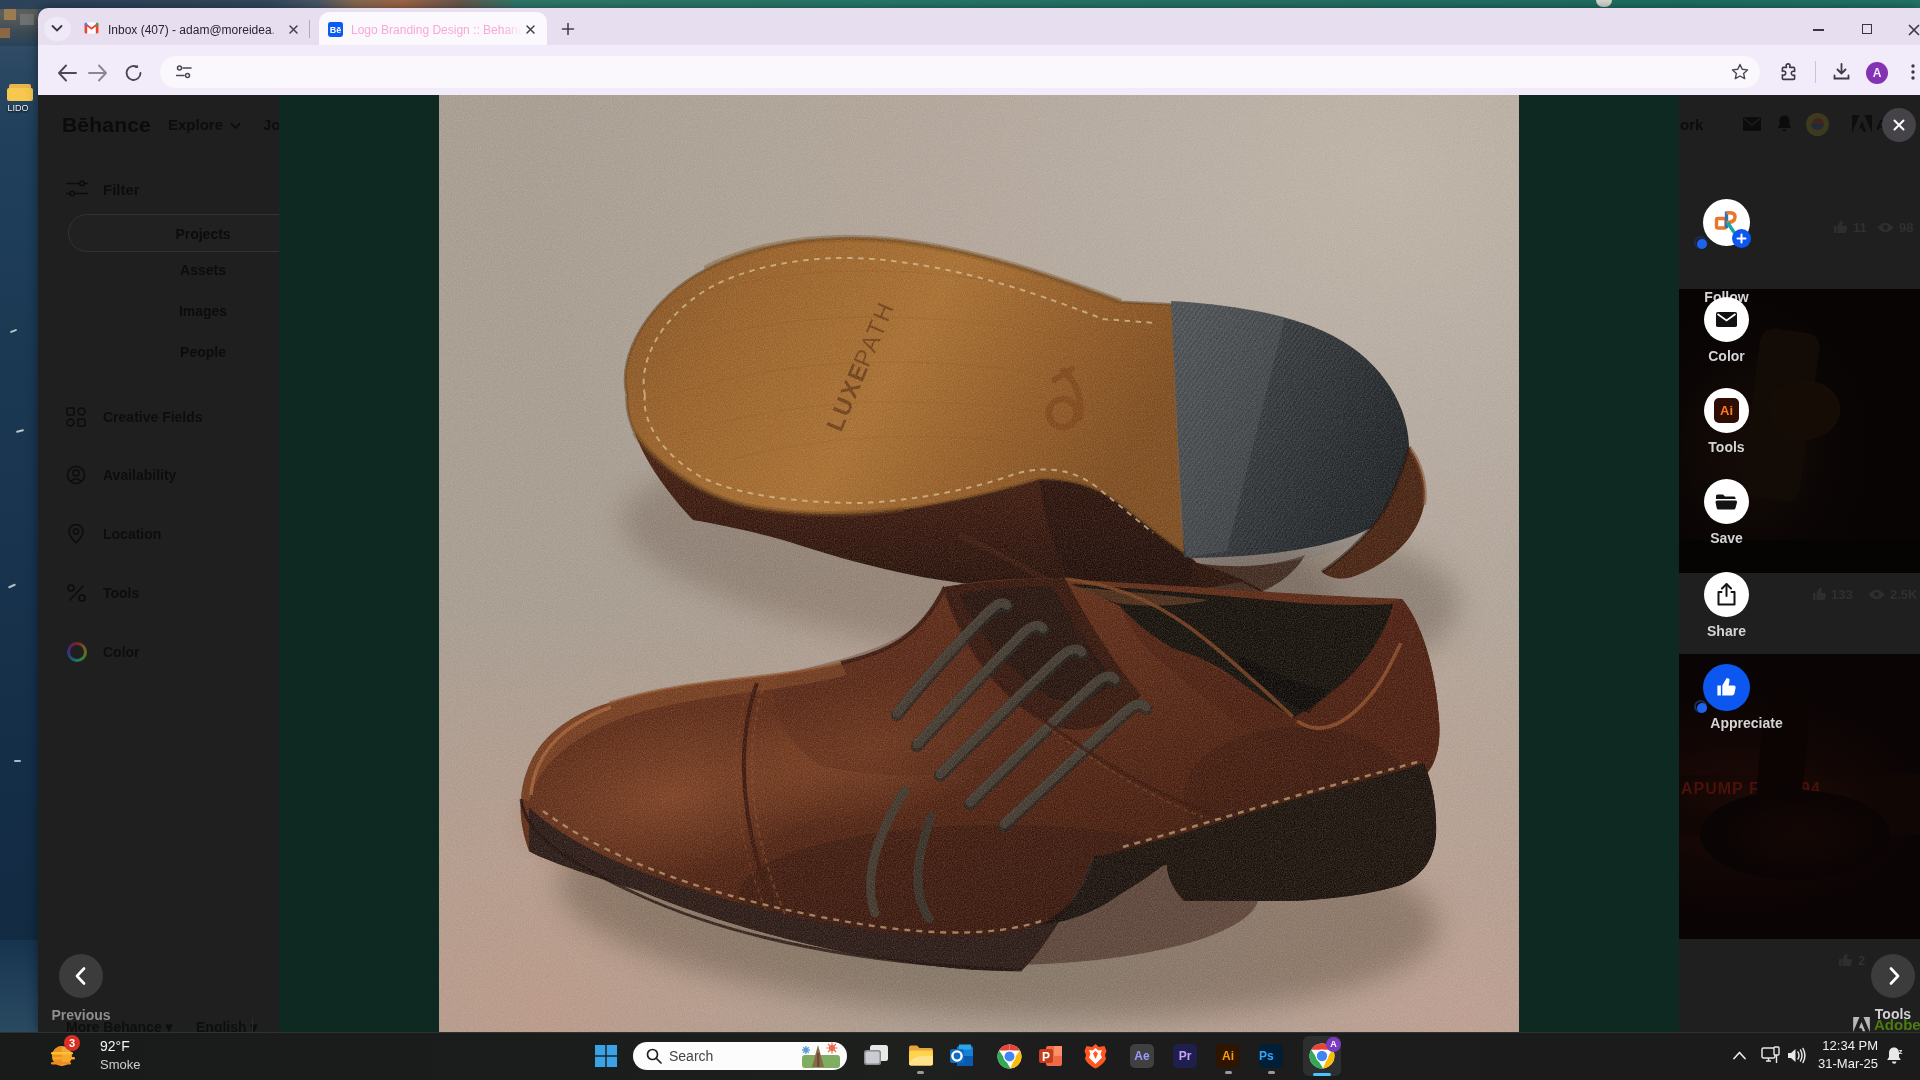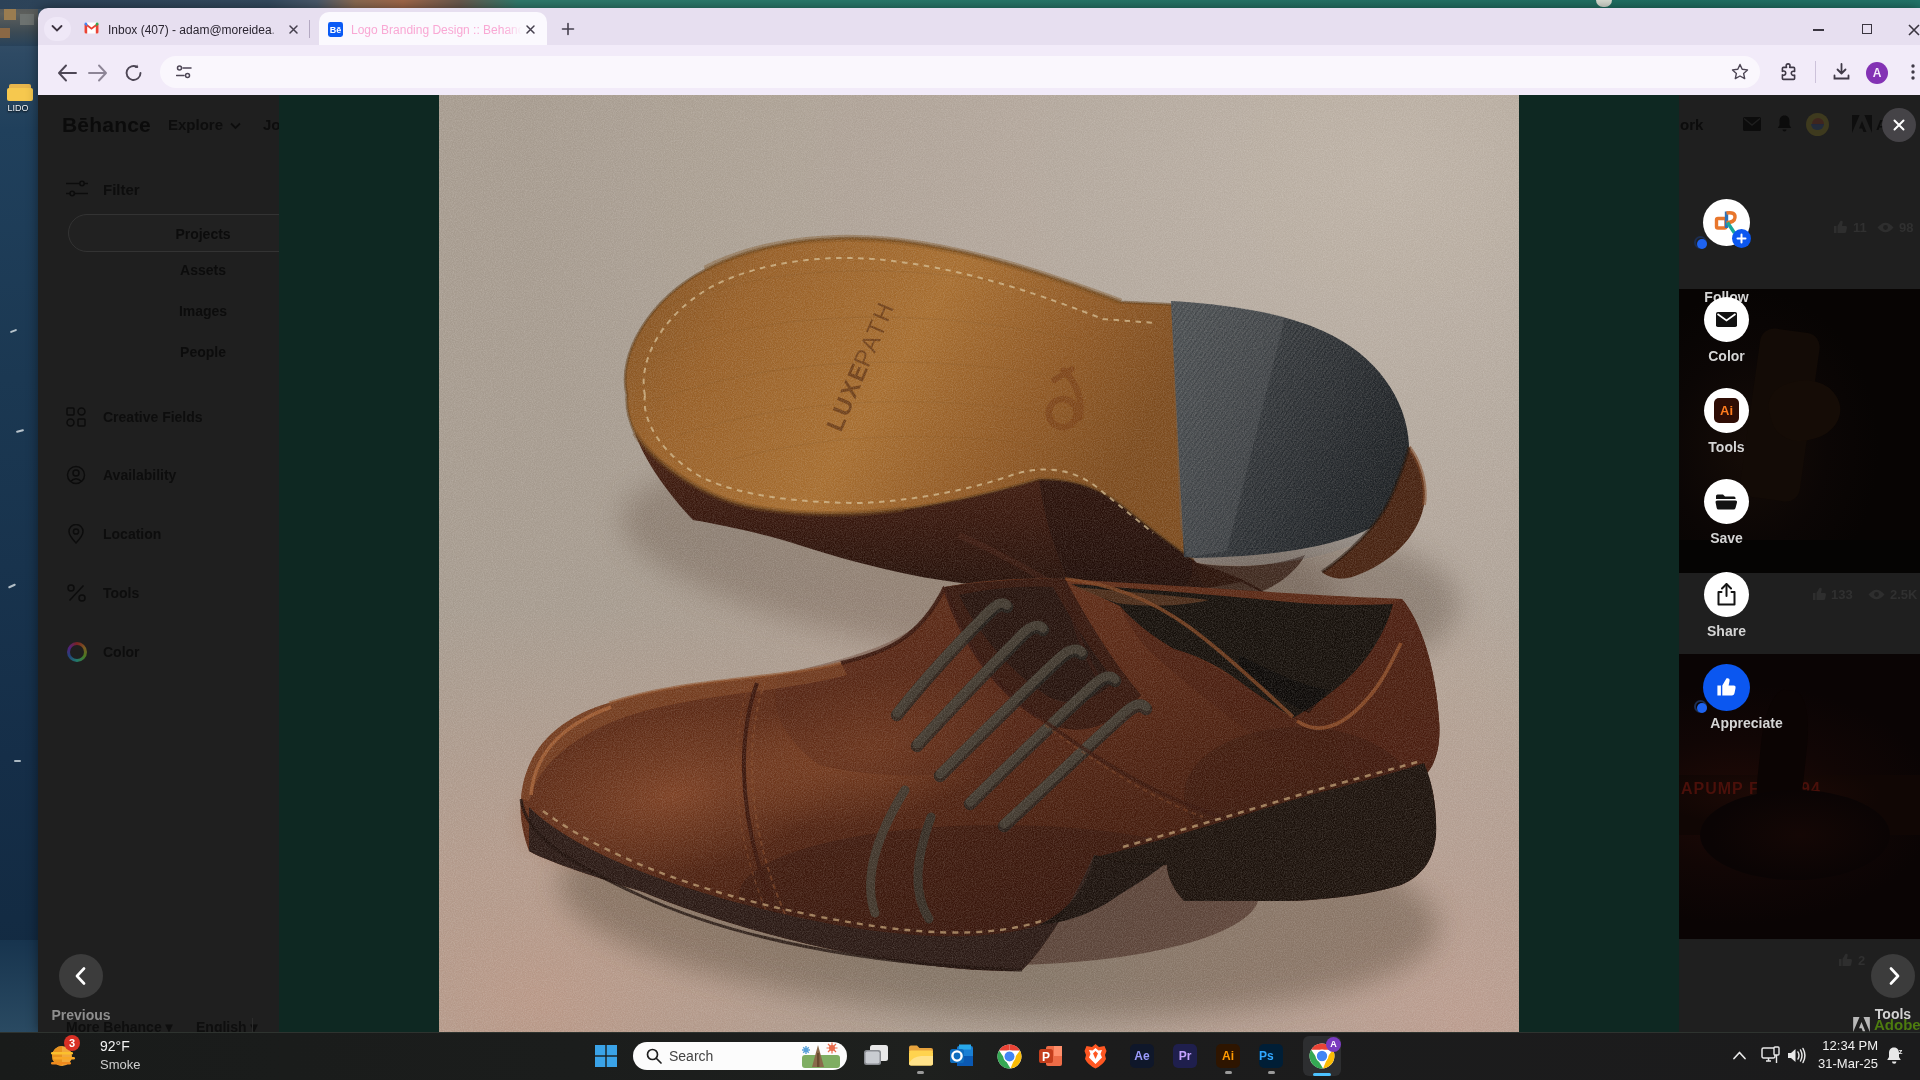--- a/index.html
+++ b/index.html
@@ -652,21 +652,21 @@
   <rect x="0" y="5" width="14" height="14" rx="2.6" fill="#c43e1c"></rect>
   <text x="7" y="17" font-size="12" font-weight="bold" fill="#fff" text-anchor="middle" font-family="Liberation Sans">P</text>
 </svg>
 
 <svg class="abs" style="left:1083px;top:1043px;" width="25" height="26" viewBox="0 0 25 26">
   <path d="M12.5 1 L16 4 L21.5 3 L23.5 8 L22 12 L23 16 Q20 22 12.5 25.5 Q5 22 2 16 L3 12 L1.5 8 L3.5 3 L9 4 Z" fill="#ff5722"></path>
   <path d="M12.5 5 L15.5 7.5 L19 7 L17.5 11 L19 14.5 L12.5 21 L6 14.5 L7.5 11 L6 7 L9.5 7.5 Z" fill="#fff"></path>
   <path d="M12.5 8 L15 10.5 L12.5 16 L10 10.5 Z" fill="#ff5722"></path>
 </svg>
 
-<div class="abs" style="left:1130px;top:1044px;width:24px;height:24px;border-radius:5px;background:#0f172a;color:#9b9bff;font-size:12px;font-weight:bold;text-align:center;line-height:24px;">Ae</div>
+<div class="abs" style="left:1130px;top:1044px;width:24px;height:24px;border-radius:5px;background:#404040;color:#9b9bff;font-size:12px;font-weight:bold;text-align:center;line-height:24px;">Ae</div>
 
 <div class="abs" style="left:1173px;top:1044px;width:24px;height:24px;border-radius:5px;background:#1f1f4d;color:#c5a3ff;font-size:12px;font-weight:bold;text-align:center;line-height:24px;">Pr</div>
 
 <div class="abs" style="left:1216px;top:1044px;width:24px;height:24px;border-radius:5px;background:#2e1500;color:#ff9a00;font-size:12px;font-weight:bold;text-align:center;line-height:24px;">Ai</div>
 <div class="abs" style="left:1225px;top:1071px;width:7px;height:2.6px;border-radius:2px;background:#9a9a9a;"></div>
 
 <div class="abs" style="left:1259px;top:1044px;width:24px;height:24px;border-radius:5px;background:#001e36;color:#31a8ff;font-size:12px;font-weight:bold;line-height:24px;">Ps</div>
 <div class="abs" style="left:1268px;top:1071px;width:7px;height:2.6px;border-radius:2px;background:#9a9a9a;"></div>
 
 <div class="abs" style="left:1303px;top:1036px;width:38px;height:40px;border-radius:6px;background:#2d2e30;"></div>

